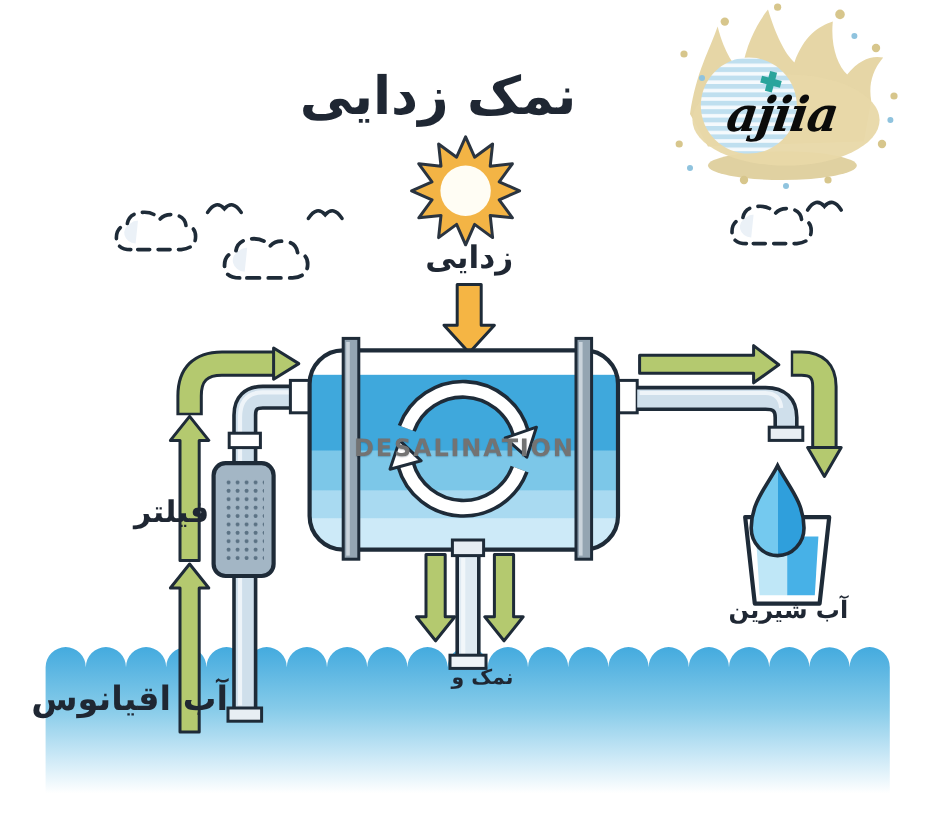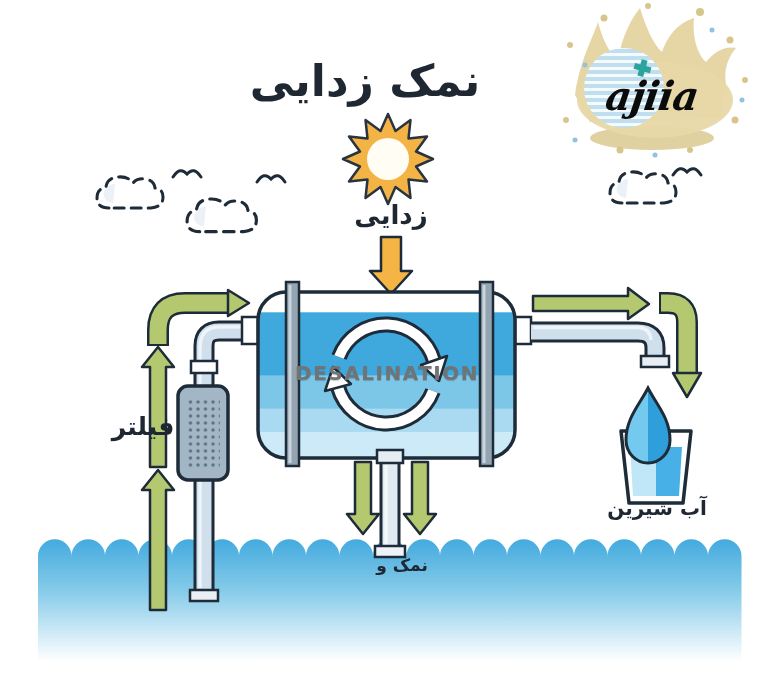--- a/index.html
+++ b/index.html
@@ -225,20 +225,21 @@
     <g transform="rotate(15 642 68)">
       <rect x="634" y="65" width="17" height="6" fill="#2aa49c"></rect>
       <rect x="639.5" y="59.5" width="6" height="17" fill="#2aa49c"></rect>
     </g>
   </g>
 </svg>
 
   <div class="lbl fa lbl-title">نمک زدایی</div>
   <div class="lbl fa lbl-energy">زدایی</div>
   <div class="lbl fa lbl-filter">فیلتر</div>
+  <div class="lbl fa lbl-ocean">آب اقیانوس</div>
   <div class="lbl fa lbl-minerals">
     <div>نمک و</div>
   </div>
   <div class="lbl fa lbl-fresh">آب شیرین</div>
   <div class="lbl lbl-tank">DESALINATION</div>
   <div class="brand-text">ajiia</div>
 
 </div>
 
 </body></html>

